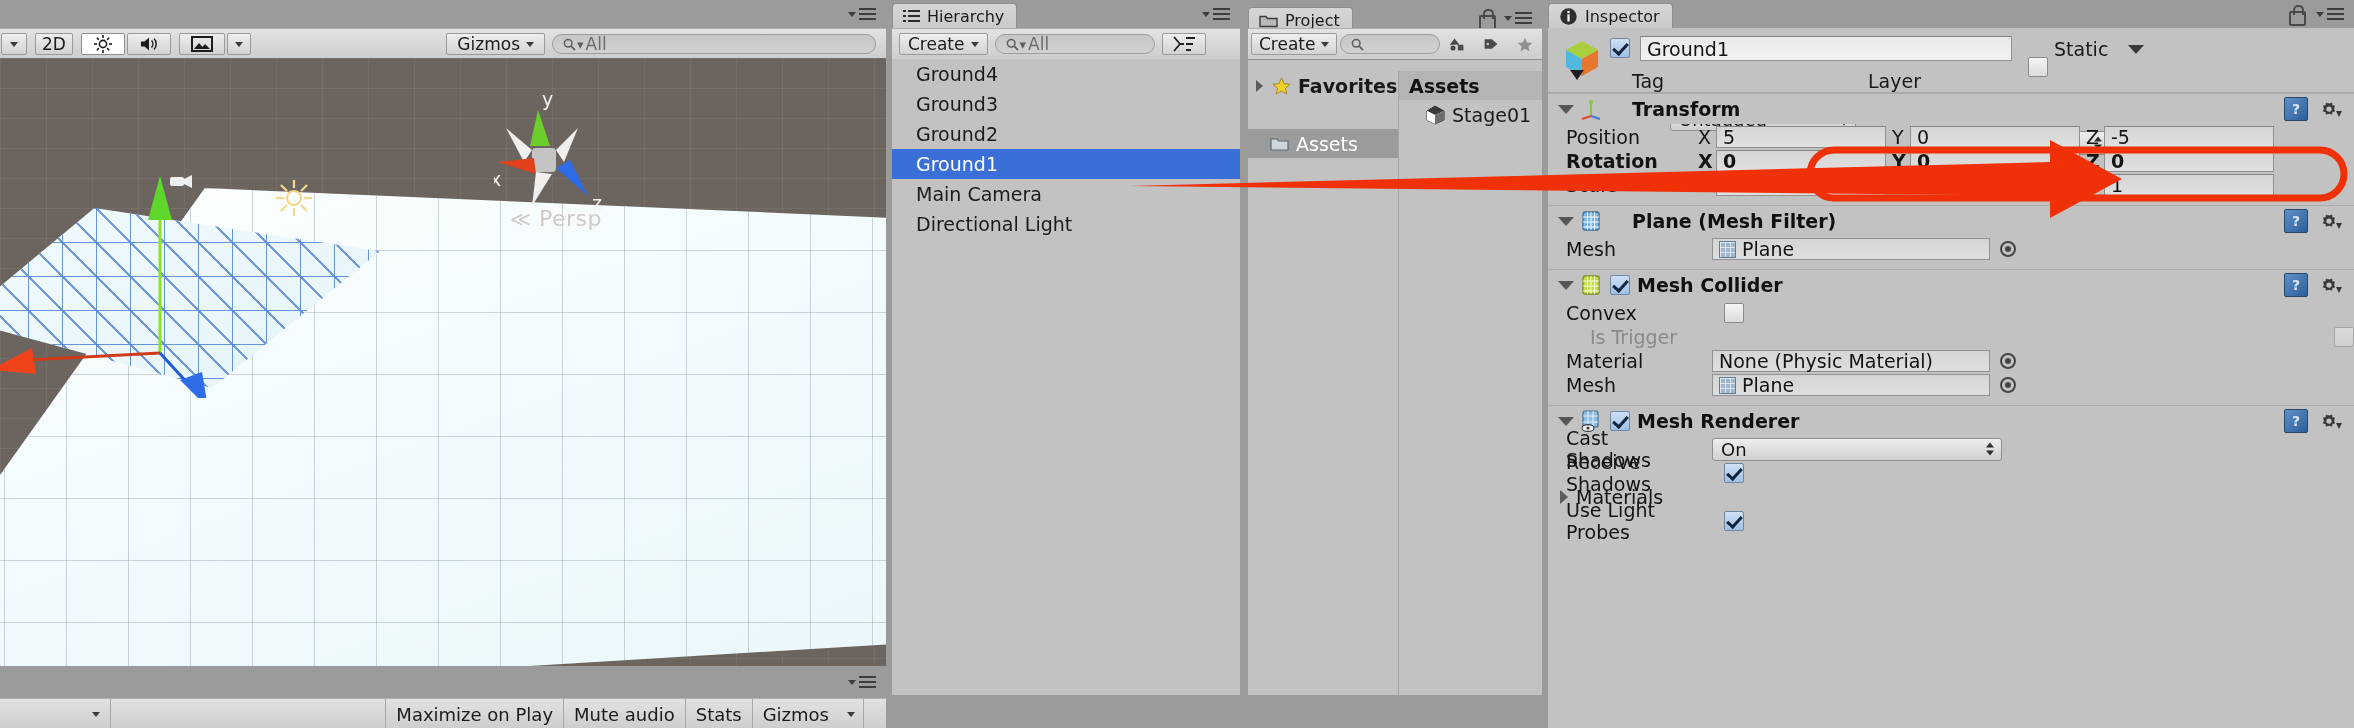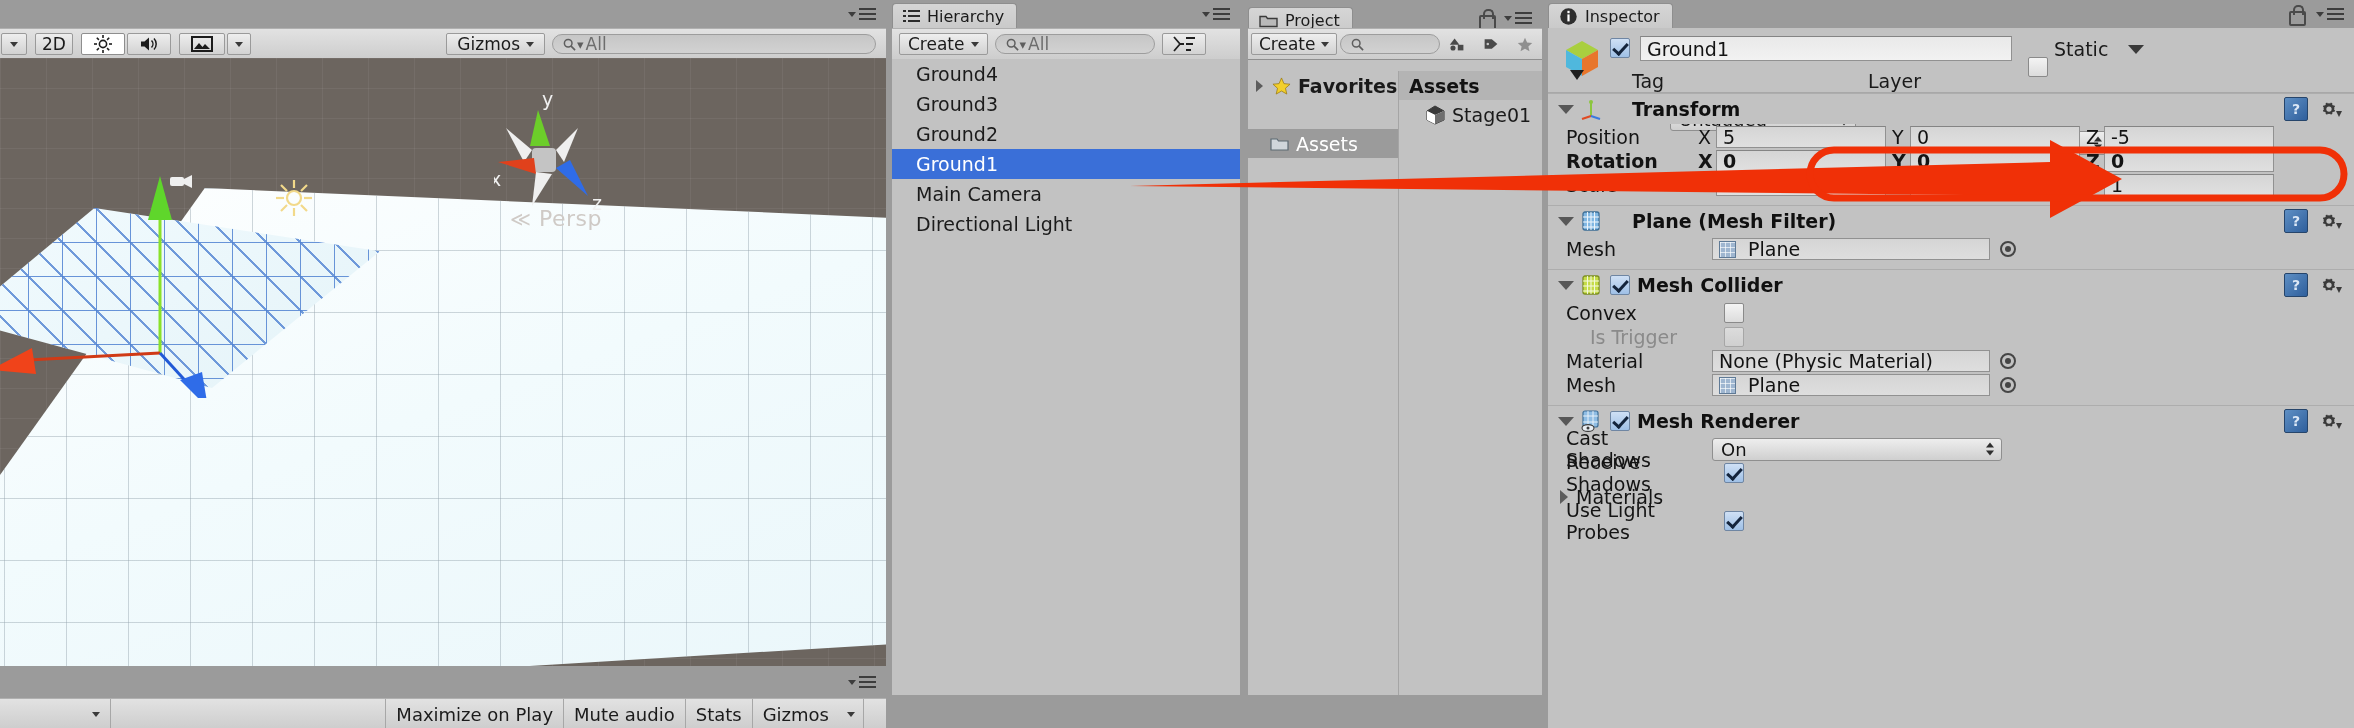--- a/index.html
+++ b/index.html
@@ -143,21 +143,21 @@
     background:linear-gradient(135deg,#5e8fc4,#2f5f9c);border:1px solid #26456b;
     color:#dce8f6;font-size:14px;font-weight:bold;display:flex;align-items:center;justify-content:center;
   }
   .gearicon{position:absolute;right:12px;width:22px;height:22px;color:#3a3a3a;font-size:20px;display:flex;align-items:center;justify-content:center;}
   .proprow{height:24px;display:flex;align-items:center;position:relative;font-size:19px;color:#141414;}
   .plabel{padding-left:18px;width:150px;box-sizing:border-box;}
   .axis{width:18px;text-align:left;font-size:19px;color:#141414;}
   .objfield{
     background:linear-gradient(to bottom,#d5d5d5,#dedede);
     border:1px solid #919191;font-size:19px;color:#121212;
-    display:flex;align-items:center;gap:12px;padding:0 6px;box-sizing:border-box;
+    display:flex;align-items:center;gap:6px;padding:0 6px;box-sizing:border-box;
   }
   .dot{width:16px;height:16px;border:2px solid #454545;border-radius:50%;position:relative;box-sizing:border-box;}
   .dot:after{content:"";position:absolute;left:3px;top:3px;width:6px;height:6px;border-radius:50%;background:#454545;}
   .micro-mesh{
     width:17px;height:17px;background:#9fb6d0;border:1px solid #5f7a96;box-sizing:border-box;
     background-image:linear-gradient(rgba(255,255,255,.65) 1px,transparent 1px),linear-gradient(90deg,rgba(255,255,255,.65) 1px,transparent 1px);
     background-size:5px 5px;
   }
 
   
@@ -650,21 +650,21 @@
               <path d="M10.5 3.2l1.4.3.9-1.1 1.7 1-.3 1.4 1 1 1.4-.3 1 1.7-1.1.9.3 1.4-.3 1.4 1.1.9-1 1.7-1.4-.3-1 1 .3 1.4-1.7 1-.9-1.1-1.4.3-1.4-.3-.9 1.1-1.7-1 .3-1.4-1-1-1.4.3-1-1.7 1.1-.9-.3-1.4.3-1.4-1.1-.9 1-1.7 1.4.3 1-1-.3-1.4 1.7-1 .9 1.1z" fill="#3a3a3a"></path>
               <circle cx="10.5" cy="10" r="3.1" fill="#c2c2c2"></circle>
             </svg>
             <span style="font-size:12px;margin-left:-2px;align-self:flex-end;">▾</span>
           </span>
         </div>
         <div class="proprow" style="height: 24px; margin-top: 1px;">
           <span class="plabel">Convex</span>
           <span class="cbox" style="margin-left: 26px;"></span>
         </div>
-        <div class="proprow" style="height: 24px;">
+        <div class="proprow" style="height: 24px; justify-content: space-between;">
           <span class="plabel" style="color: rgb(138, 138, 138); padding-left: 42px;">Is Trigger</span>
           <span class="cbox dim" style="margin-left: 26px;"></span>
         </div>
         <div class="proprow" style="height: 24px;">
           <span class="plabel">Material</span>
           <span class="objfield" style="width: 278px; height: 22px; margin-left: 14px;">
             <span style="overflow: hidden; white-space: nowrap;">None (Physic Material)</span>
           </span>
           <span class="dot" style="margin-left: 10px;"></span>
         </div>

